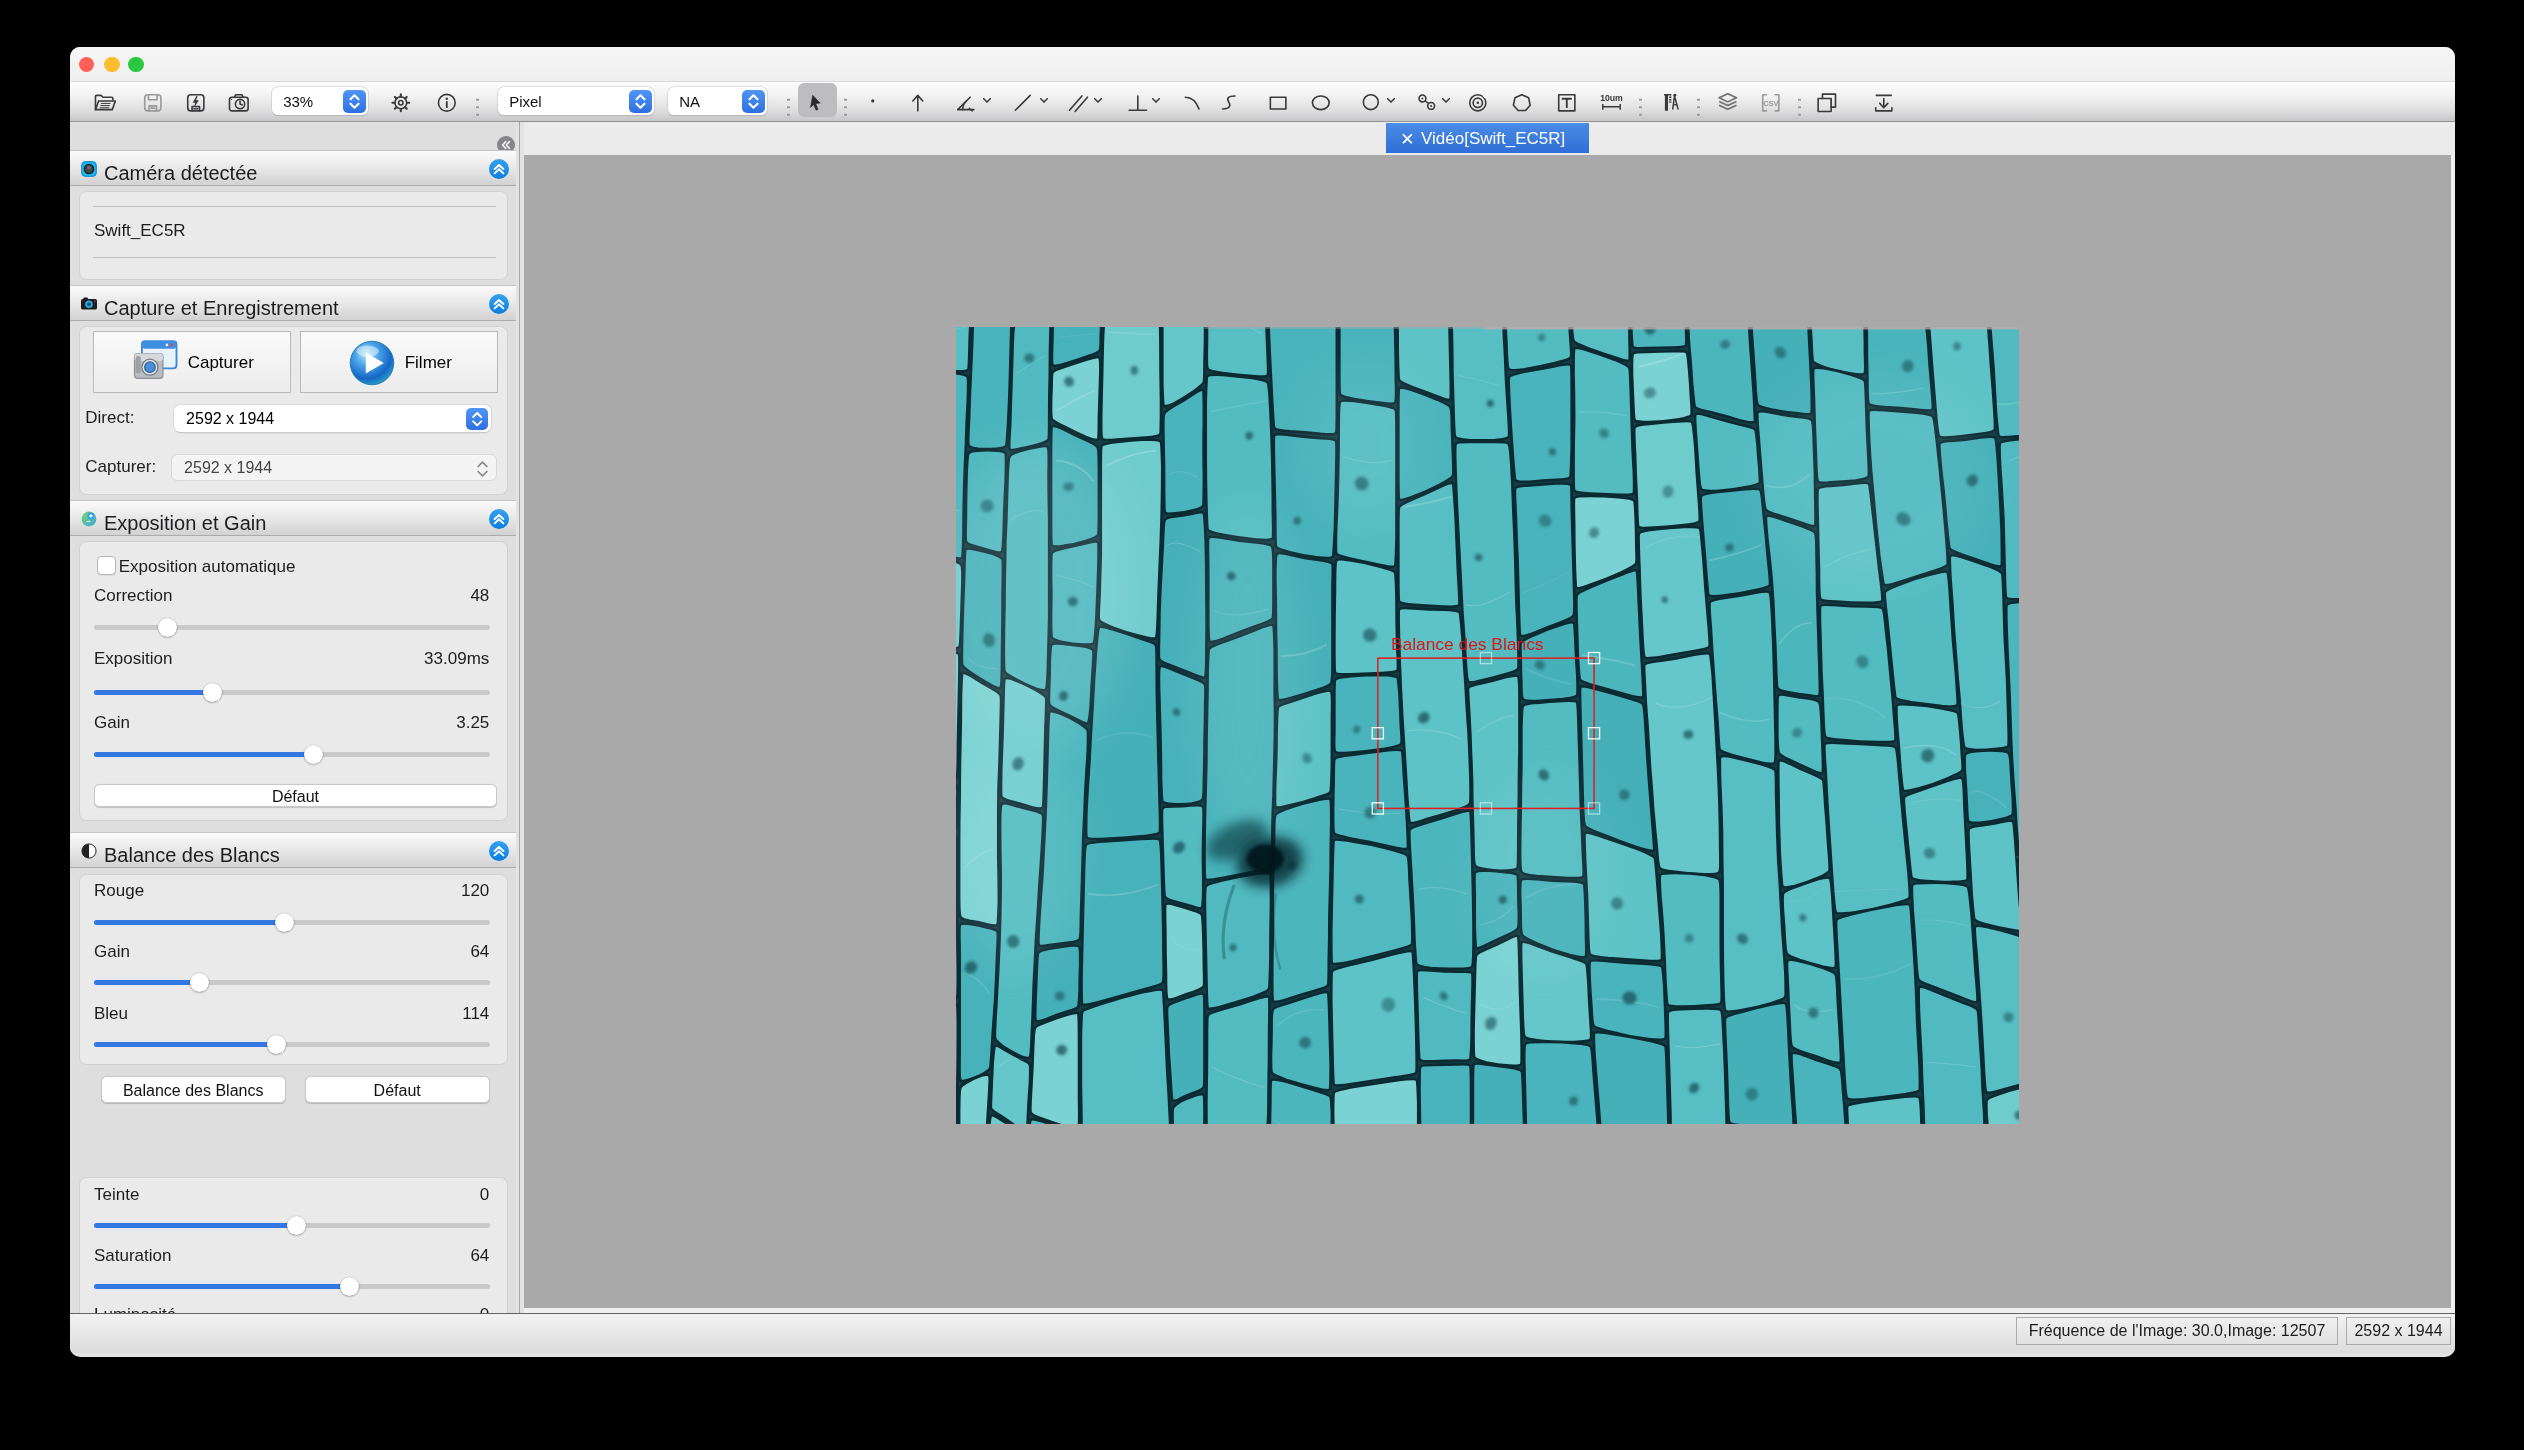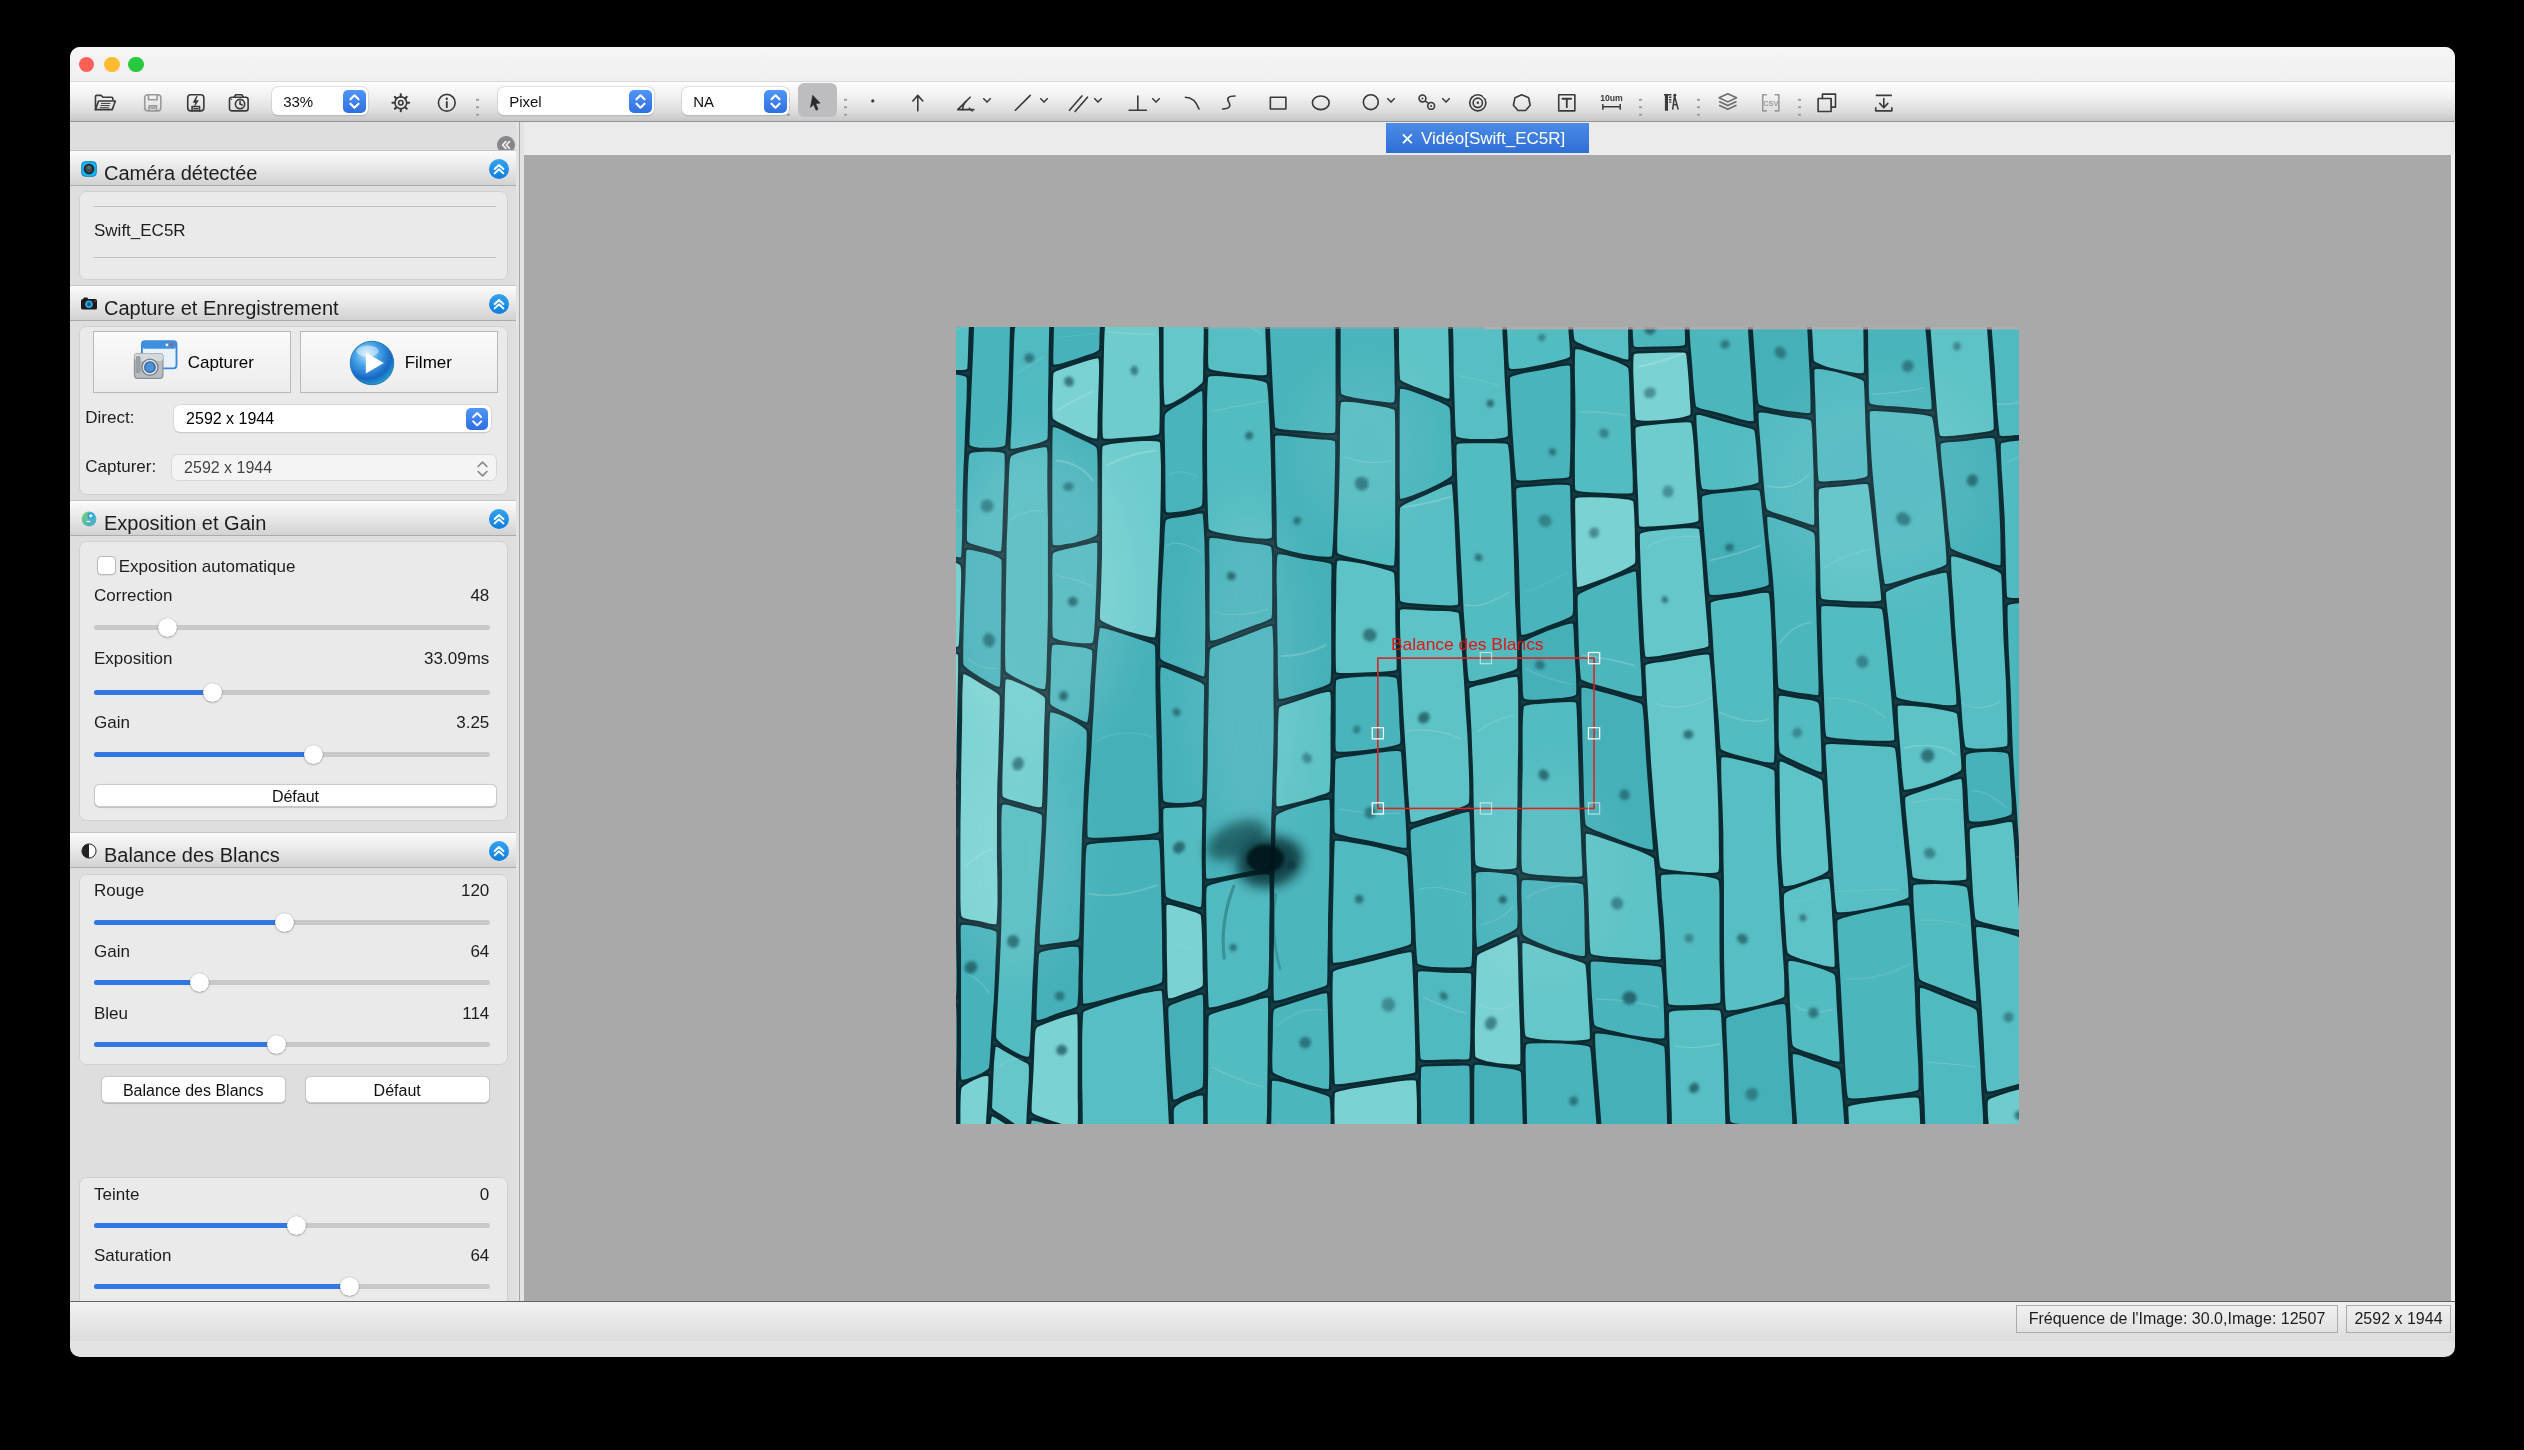--- a/index.html
+++ b/index.html
@@ -49,21 +49,21 @@
 
 #canvas { position:absolute; left:454px; top:75px; right:0; bottom:32px; background:#ebebeb; }
 #tabstrip { position:absolute; left:0; top:0; width:100%; height:33px; background:#ebebeb; }
 #tab { position:absolute; left:862px; top:1.2px; width:203px; height:30px;
   background:linear-gradient(180deg,#4a8ce6,#2f6ed6); color:#fff; font-size:17px; }
 #gray { position:absolute; left:0; top:33px; right:3.7px; bottom:17px; background:#a9a9a9; }
 #bstrip { position:absolute; left:0; bottom:0; width:100%; height:17px; background:#f0f0f0; }
 #rgut { position:absolute; right:0; top:33px; width:3.7px; bottom:0; background:#f0f0f0; }
 #micro { position:absolute; left:432px; top:205px; width:1063px; height:797px; }
 
-#status { position:absolute; left:0; bottom:16px; width:100%; height:40px;
+#status { position:absolute; left:0; bottom:4px; width:100%; height:40px;
   background:linear-gradient(180deg,#f2f2f2,#dcdcdc); border-top:1.2px solid #636363; }
 .sbox { position:absolute; top:3.1px; height:28px; border:0.6px solid #ababab;
   font-size:16px; color:#1d1d1f; display:flex; align-items:center; justify-content:center; }
 </style>
 </head>
 <body>
 <div id="win">
   <div id="titlebar">
     <div class="tl" style="left:8.7px;background:#ff5f57;"></div>
     <div class="tl" style="left:34px;background:#febc2e;"></div>
@@ -121,21 +121,21 @@
 <div class="dots" style="left:774px;"></div>
 <div class="dots" style="left:1569px;"></div>
 <div class="dots" style="left:1627px;"></div>
 <div class="dots" style="left:1728px;"></div>
 <div class="tsel" style="left:428px;width:156px;">
         <span>Pixel</span>
         <div class="step"><svg width="23" height="23" viewBox="0 0 37 37">
             <path d="M12 15 L18.5 8.5 L25 15 M12 22 L18.5 28.5 L25 22" fill="none" stroke="#fff" stroke-width="3.4" stroke-linecap="round" stroke-linejoin="round"></path>
           </svg></div>
       </div>
-<div class="tsel" style="left:598px;width:107px;margin-left:14px;">
+<div class="tsel" style="left:598px;width:99px;">
         <span>NA</span>
         <div class="step"><svg width="23" height="23" viewBox="0 0 37 37">
             <path d="M12 15 L18.5 8.5 L25 15 M12 22 L18.5 28.5 L25 22" fill="none" stroke="#fff" stroke-width="3.4" stroke-linecap="round" stroke-linejoin="round"></path>
           </svg></div>
       </div>
 <div class="selbg"></div>
 <svg class="ticon" style="left:734px;top:8.7px;" width="23.6" height="23.6" viewBox="0 0 38 38">
         <path d="M14 7 L26 19.5 L18.8 20.3 L22.6 29.5 L19.4 30.9 L15.5 21.7 L10.5 26.5 Z" fill="#2a2a2c" stroke="#2a2a2c" stroke-width="1" stroke-linejoin="round"></path>
       </svg>
 <svg class="ticon" style="left:791px;top:8.7px;" width="23.6" height="23.6" viewBox="0 0 38 38">

